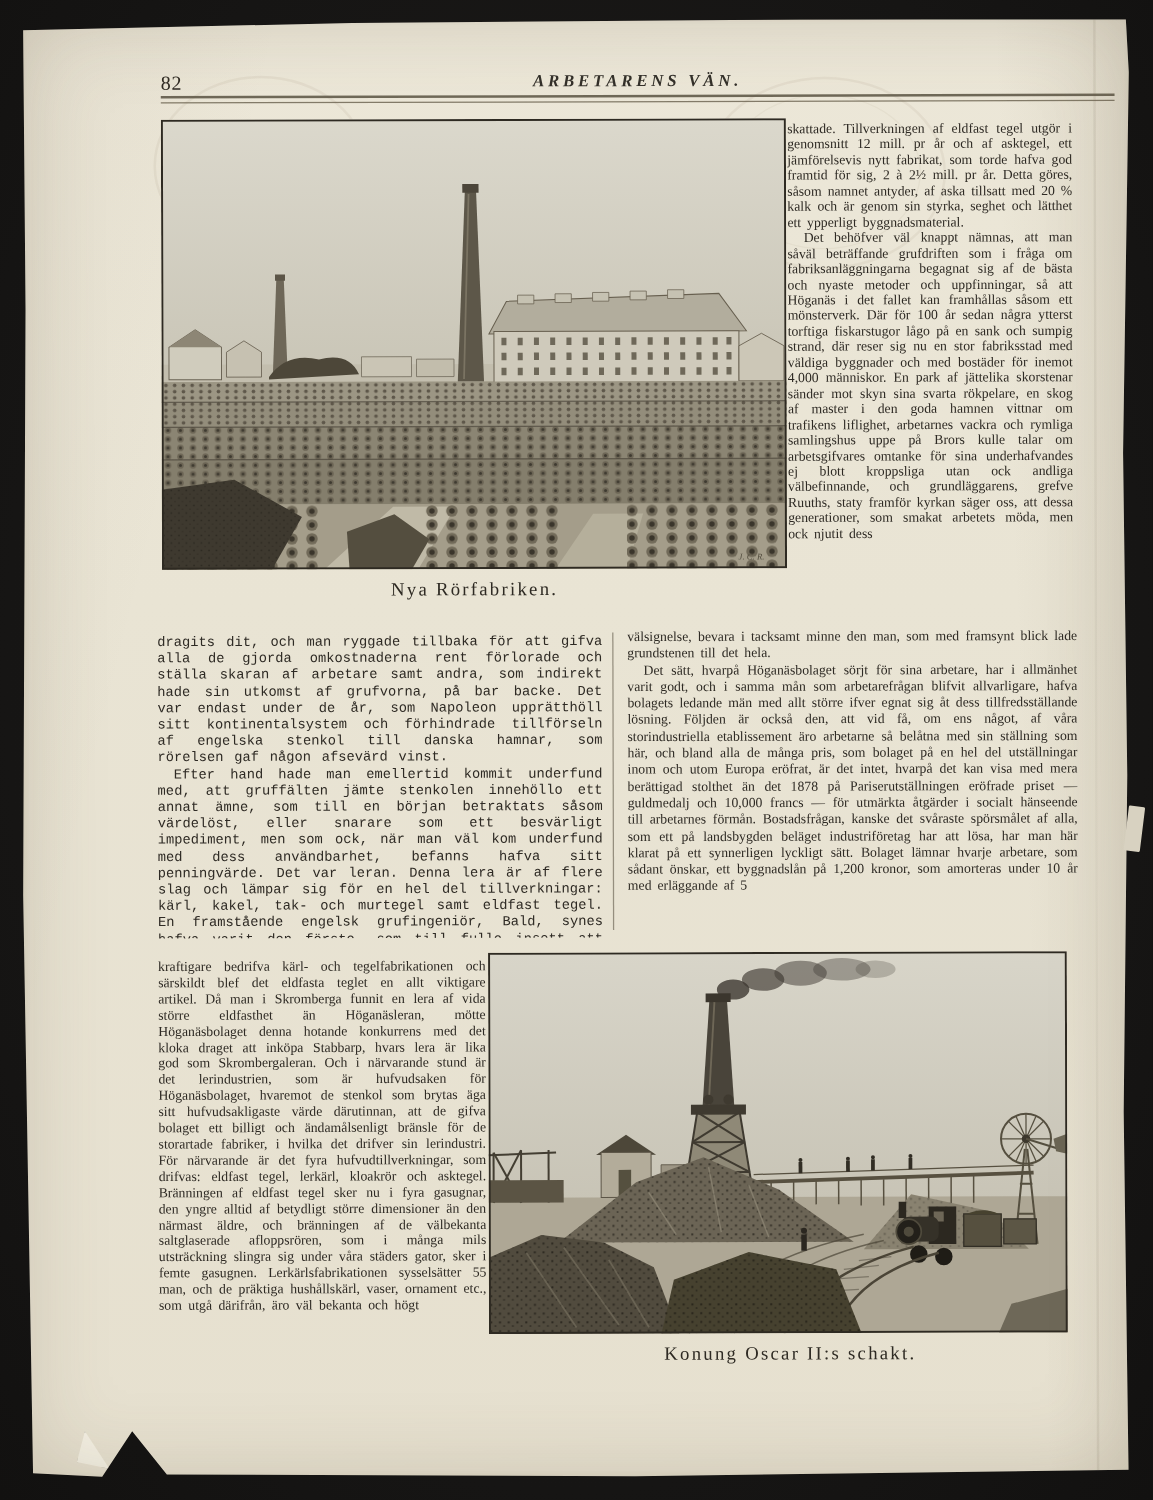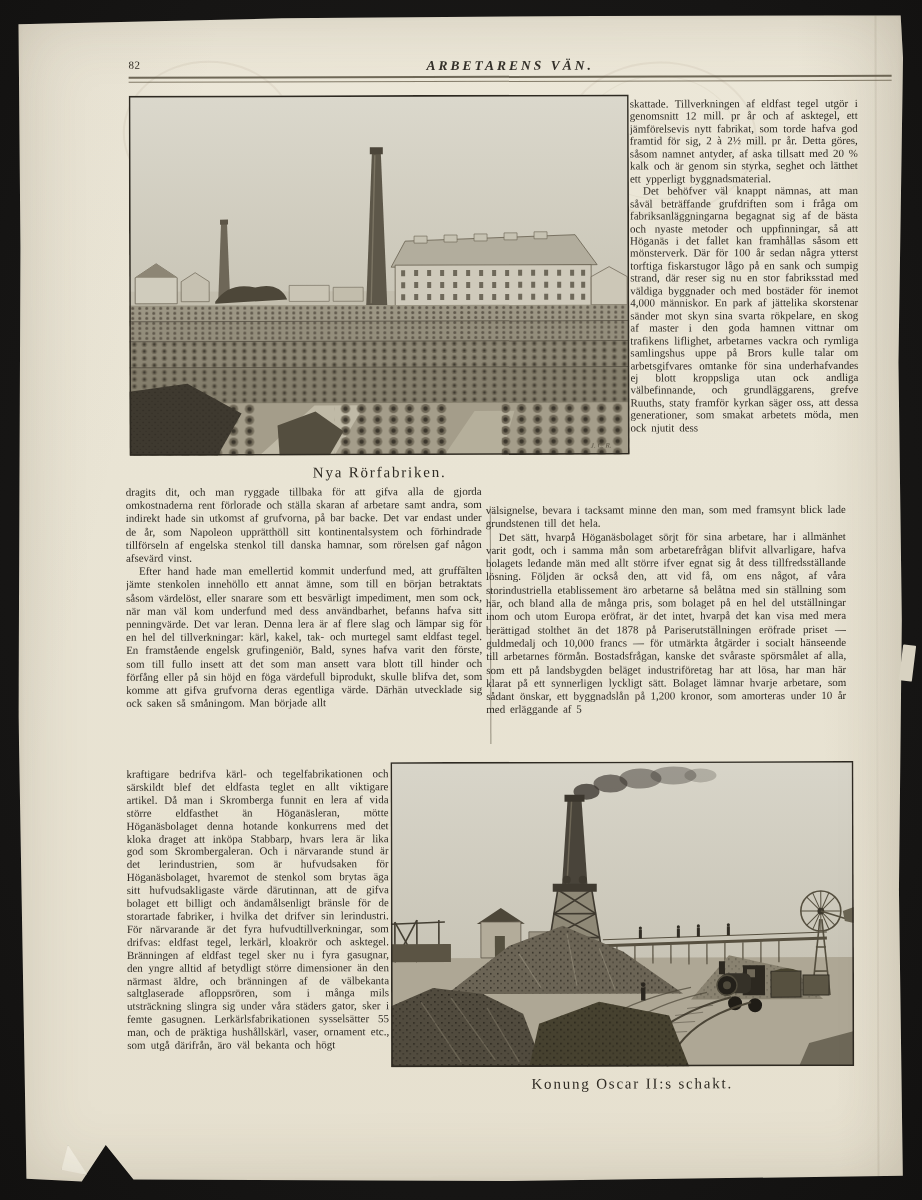--- a/index.html
+++ b/index.html
@@ -47,21 +47,21 @@
     background:#f4f0e3;
     clip-path:polygon(25% 0, 100% 100%, 0 82%);
     box-shadow:0 0 3px rgba(0,0,0,.4);
   }
   .edge-bit{
     position:absolute;left:901px;top:645px;width:13px;height:36px;
     background:#d8d2c1;transform:rotate(7deg);border-radius:1px;
   }
   
   .pagenum{
-    position:absolute;left:114px;top:46px;font-size:11px;color:#2f2a23;
+    position:absolute;left:114px;top:46px;font-size:16px;color:#2f2a23;
     letter-spacing:.5px;
   }
   .masthead-row{
     position:absolute;left:114px;top:44px;width:763px;text-align:center;
   }
   .masthead{
     font-style:italic;font-weight:bold;font-size:13.5px;letter-spacing:3px;
     color:#33302a;
     text-align:center;
   }
@@ -79,22 +79,22 @@
   }
   
   .col{
     position:absolute;overflow:hidden;color:#2e2a24;
     text-align:justify;
     font-size:11px;word-spacing:2px;
   }
   .col p{margin:0;text-indent:13px;}
   .col p.noindent{text-indent:0;}
   .col-right-top{left:615px;top:86px;width:228px;height:406px;line-height:12.45px;}
-  .col-left-wide{left:110px;top:473px;width:356px;height:242px;line-height:13.2px;}
-  .col-right-wide{left:470px;top:492px;width:360px;height:242px;line-height:13.3px;}
+  .col-left-wide{left:110px;top:496px;width:356px;height:242px;line-height:13.2px;font-family:Liberation Mono, monospace;}
+  .col-right-wide{left:486px;top:492px;width:360px;height:242px;line-height:13.3px;}
   .col-left-narrow{left:110px;top:735px;width:262px;height:352px;line-height:12.9px;word-spacing:2.4px;margin-top:20px;}
   .col-divider{
     position:absolute;left:474px;top:494px;width:1px;height:238px;
     background:rgba(80,72,56,.55);
   }
 </style>
 </head>
 <body>
 
 <div class="scan">

